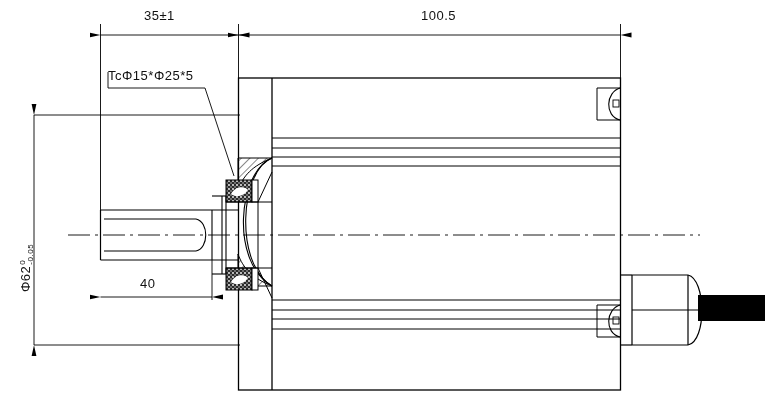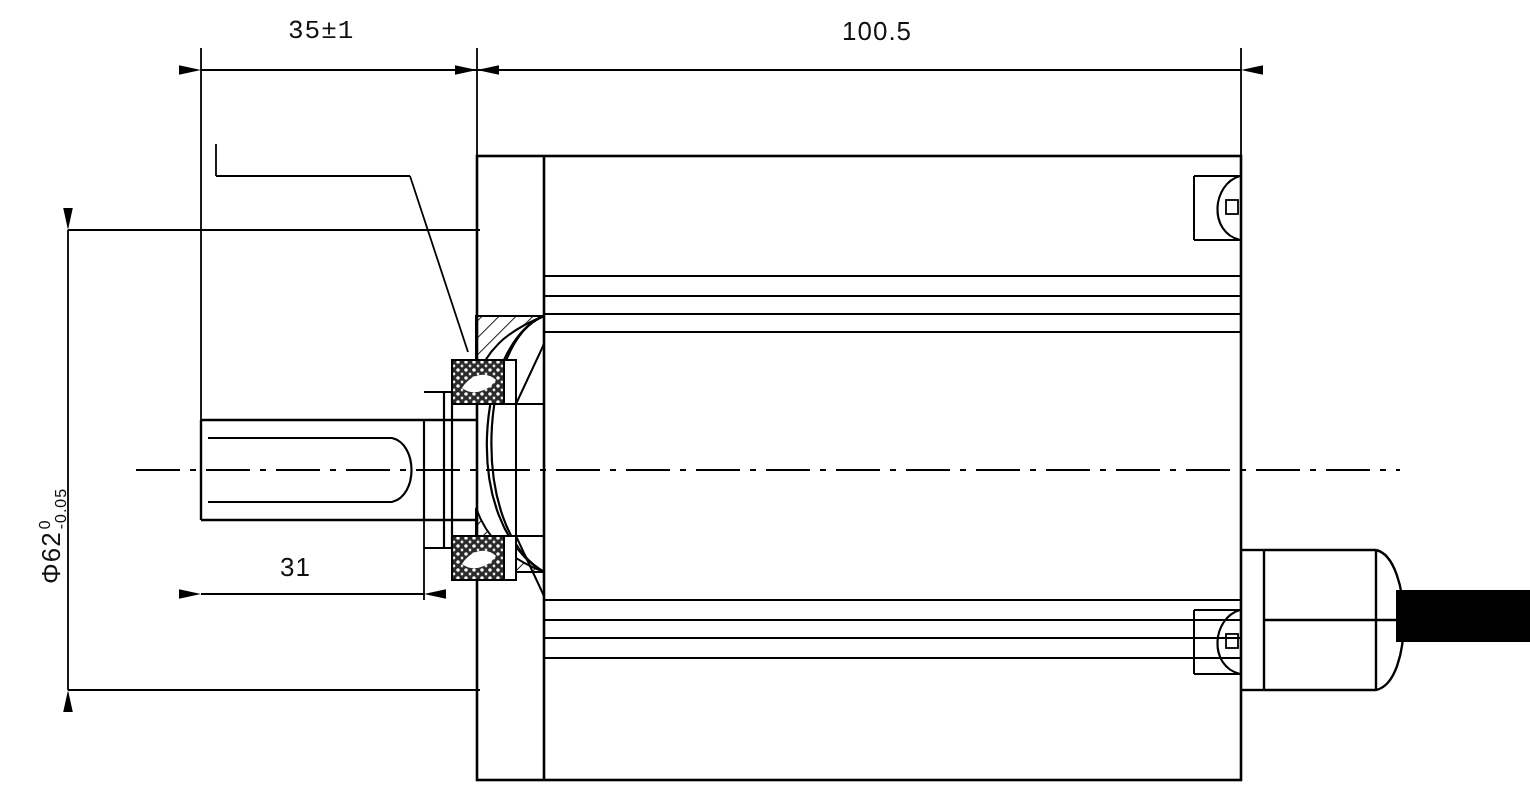--- a/index.html
+++ b/index.html
@@ -183,26 +183,27 @@
 
     <g stroke-width="0.9" stroke-dasharray="22 5 3 5">
       <line x1="68" y1="235" x2="700" y2="235"></line>
     </g>
 
   </g>
 </svg>
 
 
 
-<div class="dimtext" style="left:144px; top:8px;font-family:Liberation Mono, monospace;">35±1</div>
+<div class="dimtext" style="left:144px; top:8px;">35±1</div>
 
 <div class="dimtext" style="left:408px; top:8px;margin-left:13px;">100.5</div>
 
-<div class="dimtext" style="left:140px; top:276px;">31</div>
-
+<div class="dimtext" style="left:140px; top:276px;">40</div>
+
+<div class="dimtext" style="left:108px; top:68px;">TcΦ15*Φ25*5</div>
 
 <div class="dimtext vert" style="left:18px; top:292px;">
   <span>Φ62</span><span class="tol">
     <span>0</span>
     <span>-0.05</span>
   </span>
 </div>
 
 </div>
 

